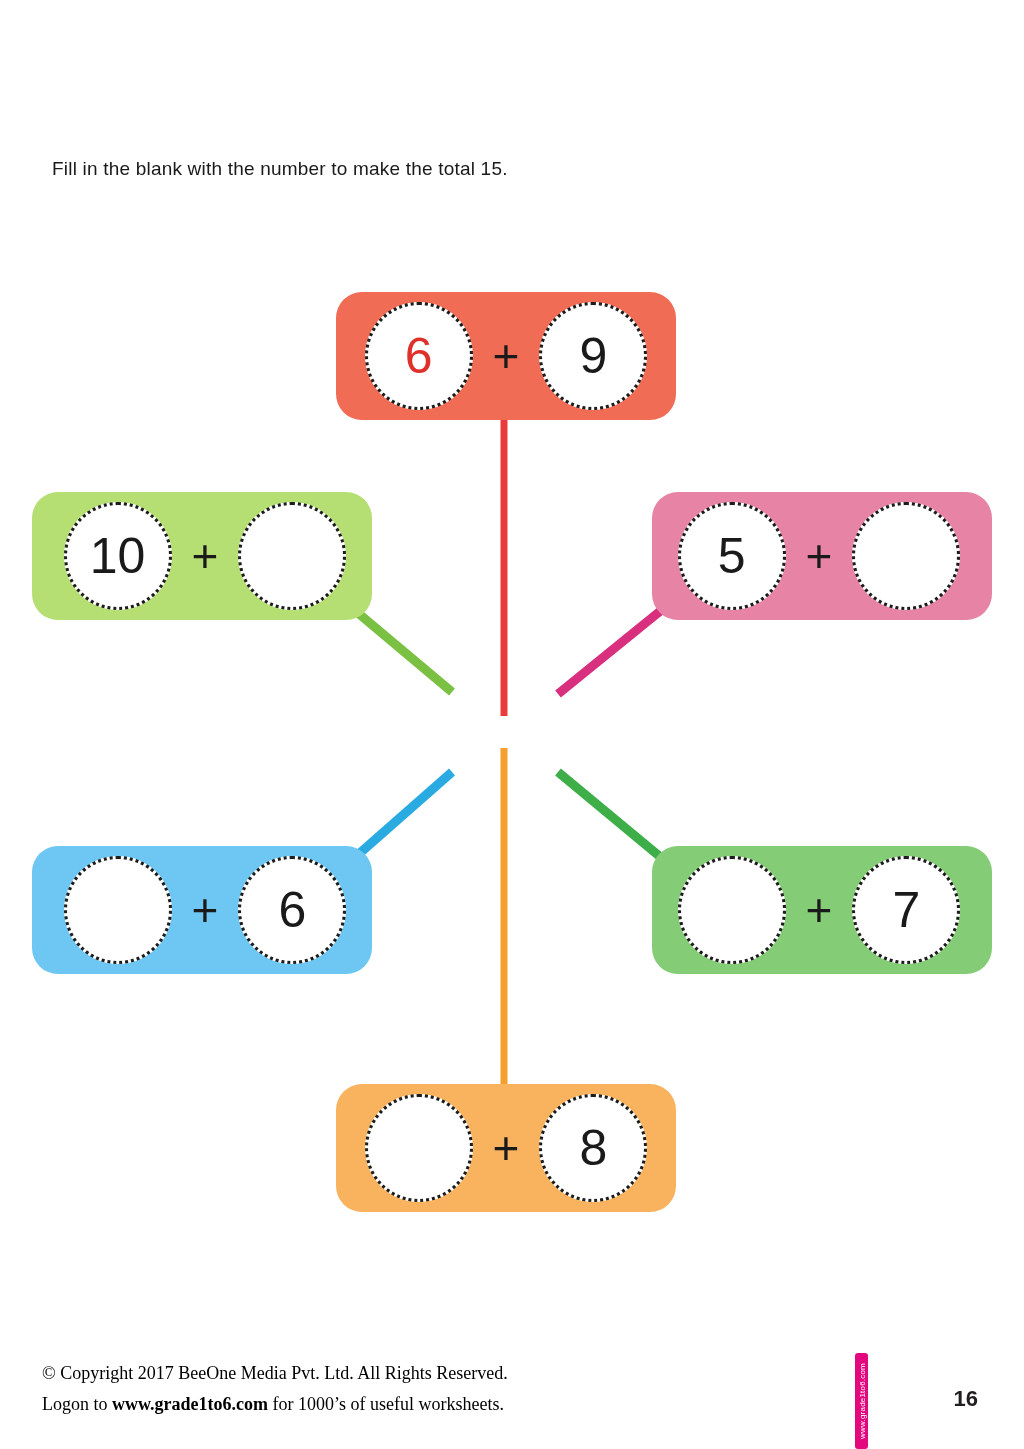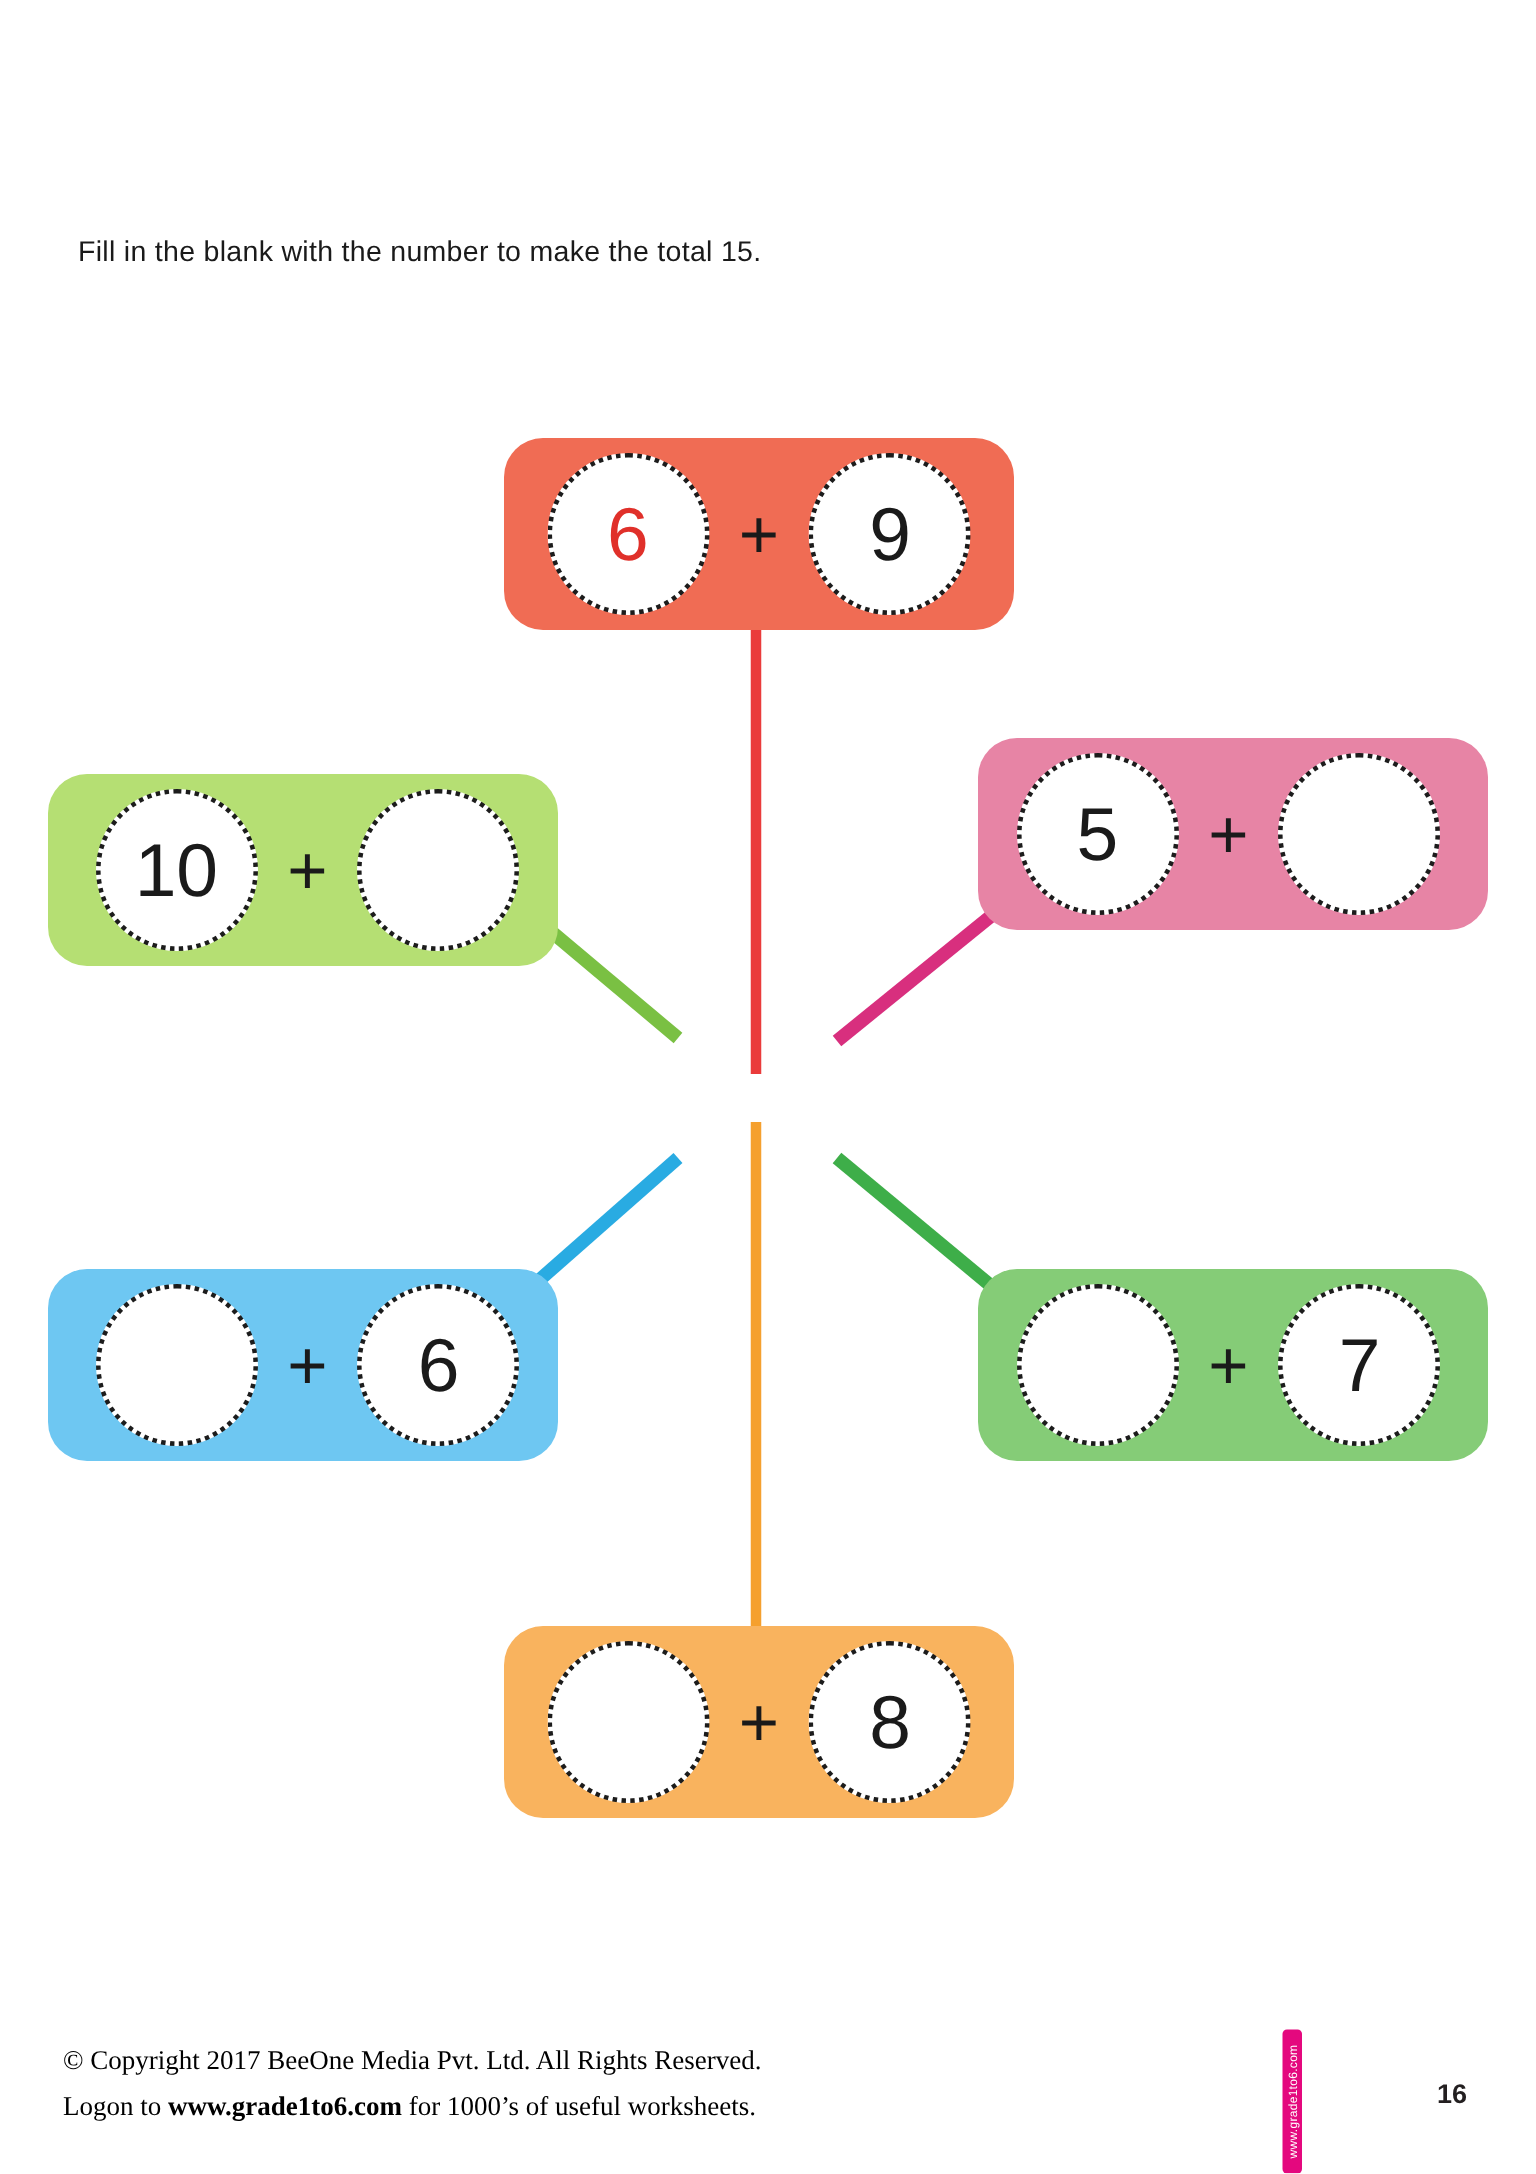--- a/index.html
+++ b/index.html
@@ -112,21 +112,21 @@
     font-size: 46px;
     color: #1a1a1a;
     margin: 0 20px;
     line-height: 1;
     font-weight: 500;
     flex: 0 0 auto;
   }
 
   
   #box-top    { left: 336px; top: 292px;  width: 340px; height: 128px; background: #f06c54; }
-  #box-left1  { left: 32px;  top: 516px;  width: 340px; height: 128px; background: #b5df73; }
+  #box-left1  { left: 32px;  top: 492px;  width: 340px; height: 128px; background: #b5df73; }
   #box-right1 { left: 652px; top: 492px;  width: 340px; height: 128px; background: #e784a5; }
   #box-left2  { left: 32px;  top: 846px;  width: 340px; height: 128px; background: #6ec7f2; }
   #box-right2 { left: 652px; top: 846px;  width: 340px; height: 128px; background: #85cc77; }
   #box-bottom { left: 336px; top: 1084px; width: 340px; height: 128px; background: #f9b35e; }
 
   
   #box-left1  .bubble:last-of-type { margin-right: -6px; }
   #box-right1 .bubble:first-of-type { margin-left: -6px; }
   #box-left2  .bubble:last-of-type { margin-right: -6px; }
   #box-right2 .bubble:first-of-type { margin-left: -6px; }
@@ -172,21 +172,21 @@
     font-family: "Liberation Serif", serif;
     font-size: 18px;
     color: #000000;
     line-height: 1.72;
   }
   .footer .bold { font-weight: bold; }
   .page-number {
     position: absolute;
     right: 46px;
     top: 1386px;
-    font-size: 18px;
+    font-size: 22px;
     font-weight: bold;
     color: #231f20;
   }
   .side-tab {
     position: absolute;
     left: 855px;
     top: 1353px;
     width: 13px;
     height: 96px;
     background: #e4087e;

